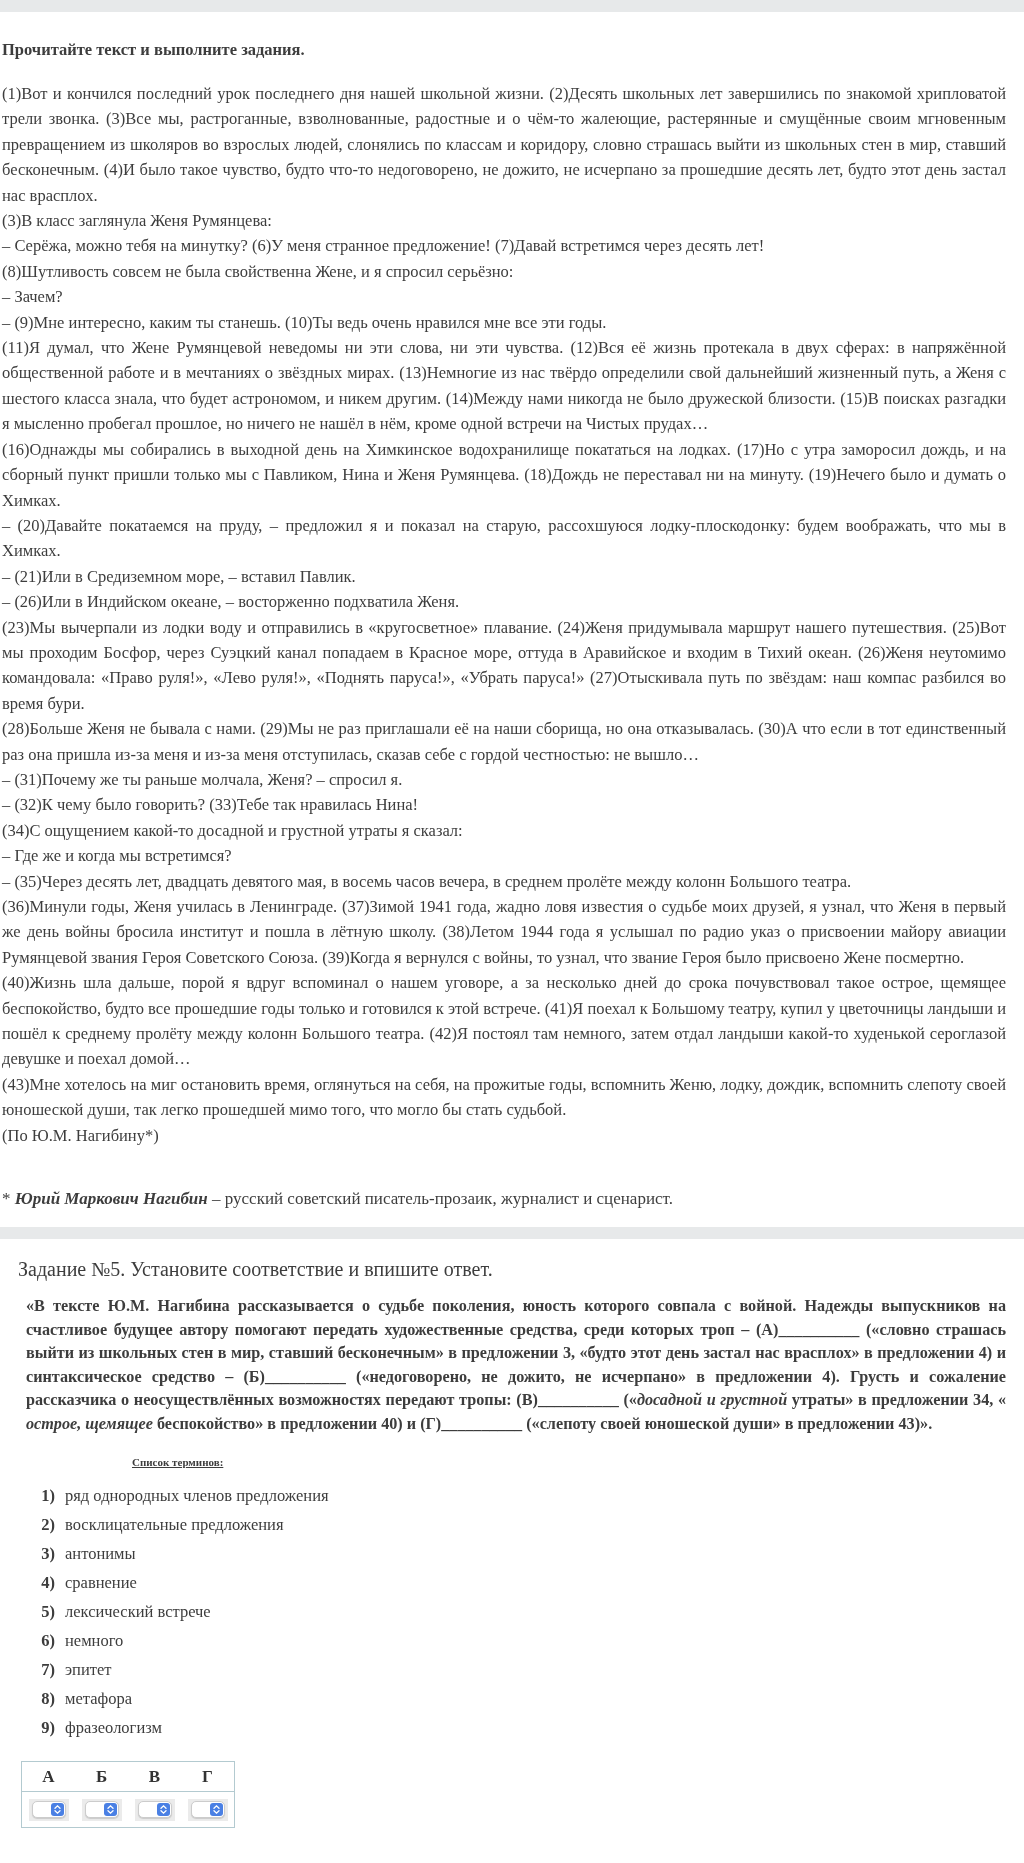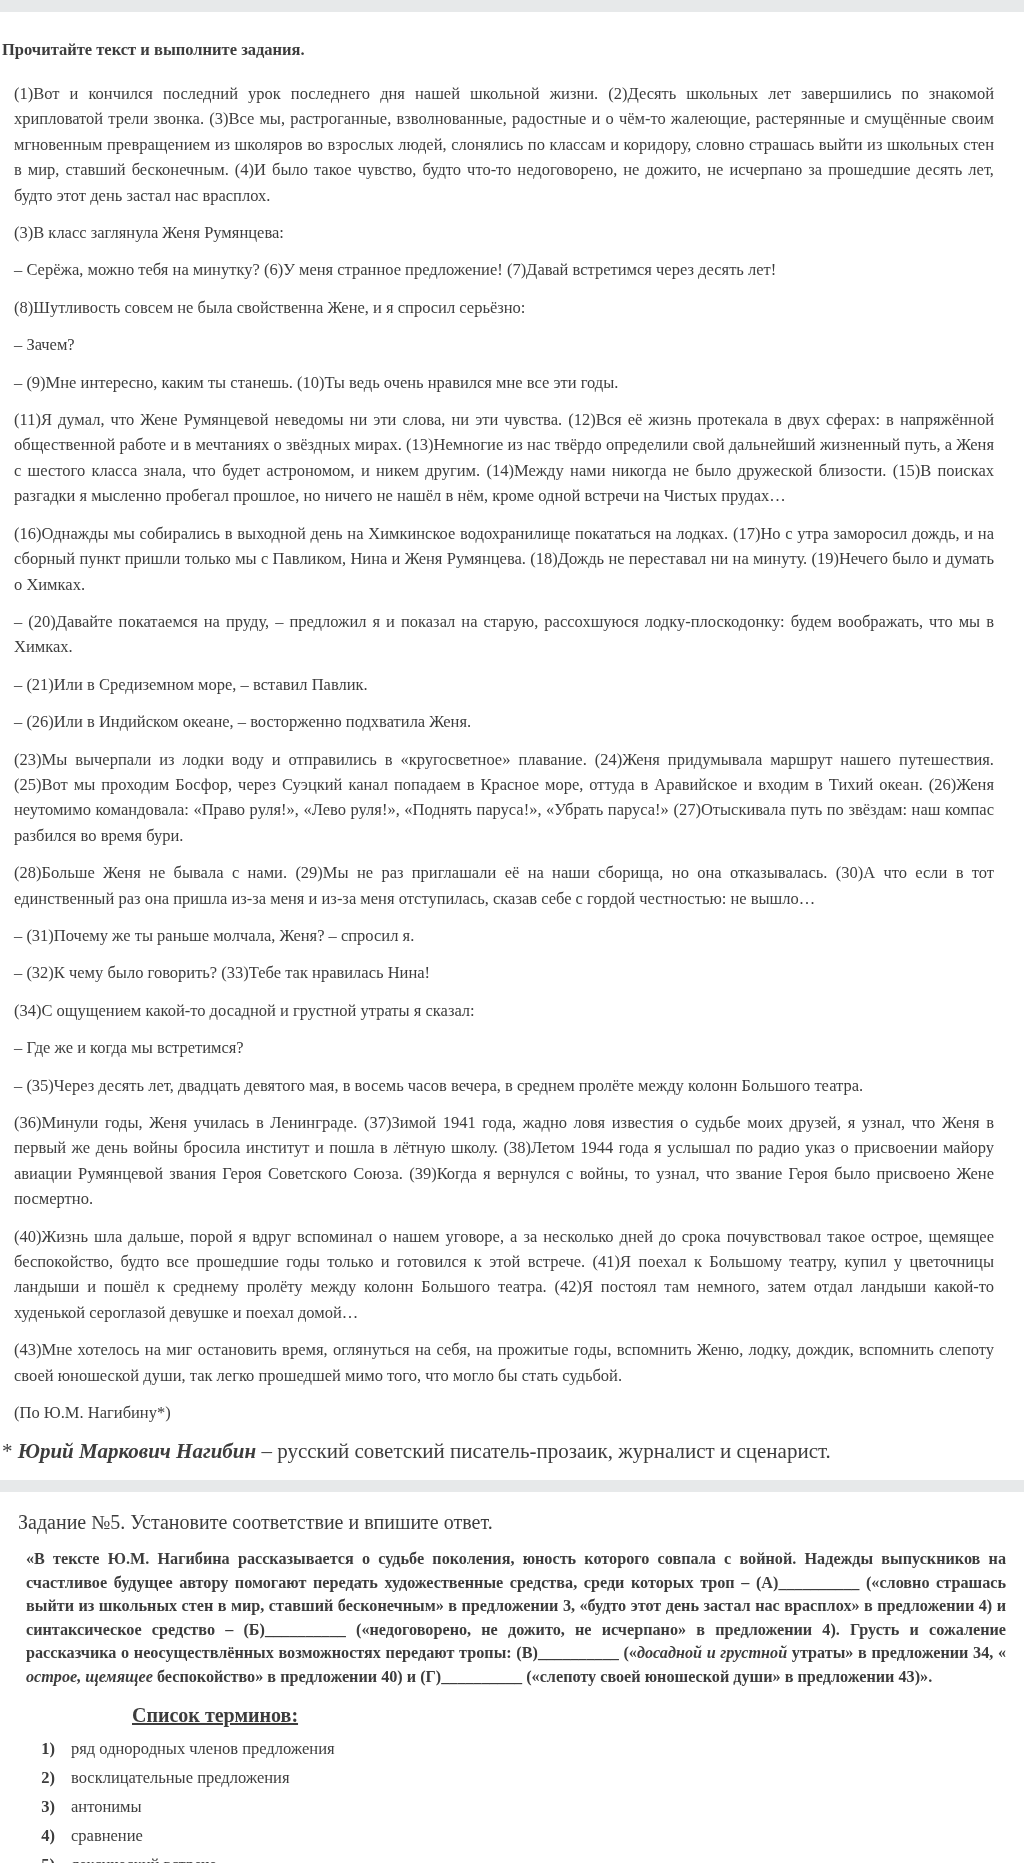--- a/index.html
+++ b/index.html
@@ -8,33 +8,33 @@
     min-height:1863px;
     background:#ffffff;
     color:#3d3d3d;
     font-family:"Liberation Serif","DejaVu Serif",serif;
     -webkit-font-smoothing:antialiased;
   }
   .band{height:12px;background:#e7e9ea;}
   .content{padding:16px 18px 0 2px;}
   .instruction{font-size:16.5px;font-weight:bold;margin:12px 0 0 0;line-height:20px;}
   .passage{margin-top:21px;}
-  .passage p{margin:12px;font-size:16.5px;line-height:25.4px;text-align:justify;}
-  .footnote{margin:14px 0 0 0;font-size:21px;line-height:25px;}
+  .passage p{margin:0;font-size:16.5px;line-height:25.4px;text-align:justify;}
+  .footnote{margin:38px 0 0 0;font-size:17px;line-height:25px;}
   .footnote .author{font-weight:bold;font-style:italic;}
   .divider{height:12px;background:#e7e9ea;margin-top:16px;}
   .task{padding:20px 18px 0 18px;}
   .task-heading{font-size:20px;font-weight:normal;margin:0;line-height:20px;}
   .prompt{margin:16px 0 0 8px;font-size:16.2px;line-height:23.5px;font-weight:bold;text-align:justify;}
   .prompt .it{font-style:italic;}
-  .terms-heading{margin:16px 0 0 114px;font-weight:bold;text-decoration:underline;font-size:20px;line-height:20px;}
+  .terms-heading{margin:16px 0 0 114px;font-weight:bold;text-decoration:underline;font-size:11px;line-height:20px;}
   .terms{margin:9px 0 0 0;padding:0;list-style:none;}
   .terms li{display:flex;align-items:baseline;line-height:29px;font-size:16.5px;}
   .terms .num{font-weight:bold;width:18px;margin-left:19px;text-align:right;flex:none;}
-  .terms .lbl{margin-left:16px;}
+  .terms .lbl{margin-left:10px;}
   .answer-table{margin:19px 0 0 3px;border-collapse:collapse;border:1px solid #b3cad0;background:#fff;}
   .answer-table th{
     width:51px;height:27px;border-bottom:1px solid #b3cad0;
     font-size:17px;font-weight:bold;text-align:center;vertical-align:middle;color:#333;
   }
   .answer-table td{height:35px;text-align:center;vertical-align:middle;padding:0;}
   .sel-outer{width:40px;height:22px;background:#ebebeb;margin:0 auto;display:flex;align-items:center;justify-content:center;cursor:pointer;}
   .sel{
     width:34px;height:17px;box-sizing:border-box;background:#ffffff;
     border:1px solid #cccccc;border-radius:5px;

